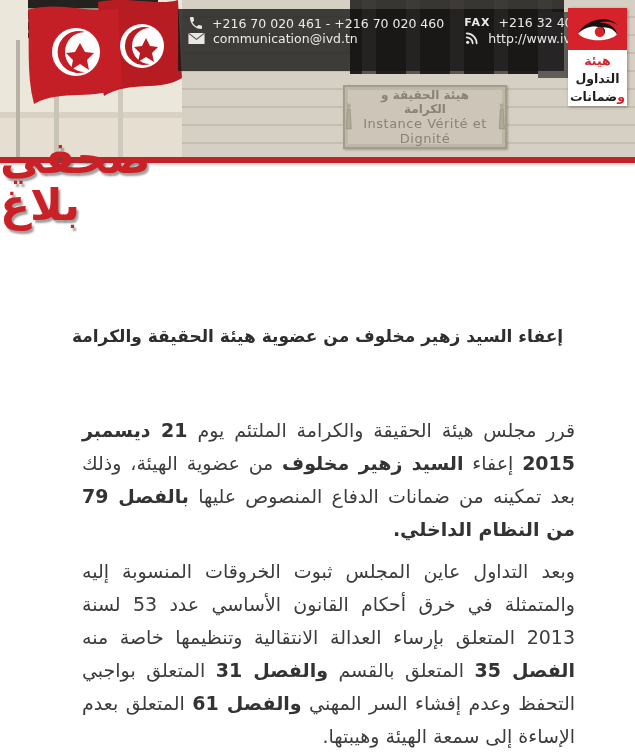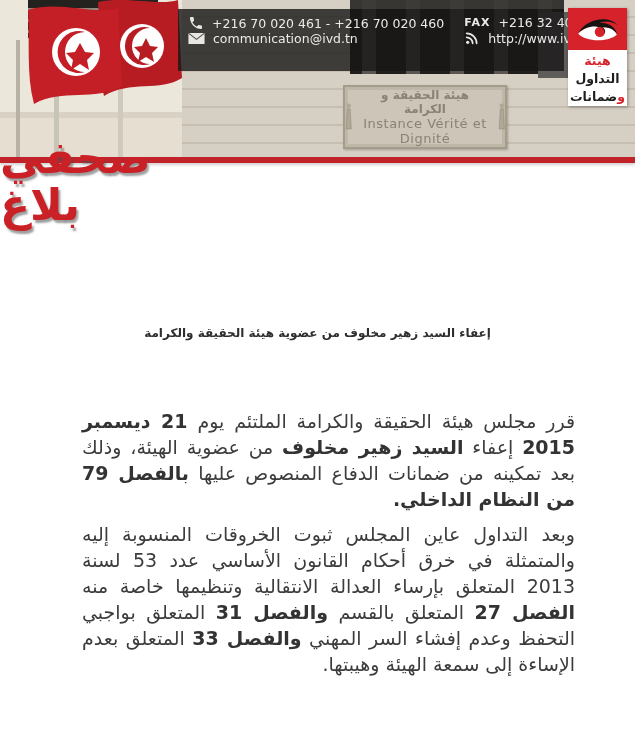--- a/index.html
+++ b/index.html
@@ -55,23 +55,23 @@
   .red-line { position:absolute; left:0; top:157px; width:635px; height:6px; background:#c2232a;
     box-shadow:0 2px 3px rgba(0,0,0,.18); z-index:2; }
   .banner { position:absolute; left:0; top:134px; width:353px; z-index:3;
     direction:rtl; text-align:left; color:#ca2127; font-weight:bold;
     font-size:44px; line-height:47px;
     text-shadow:2px 3px 2px rgba(80,80,80,.55); }
   .banner div { direction:rtl; }
 
   
   main { position:absolute; left:0; top:166px; width:635px; }
-  .headline { margin:160px 0 0; text-align:center; font-size:12px; font-weight:bold; color:#2e2e2e; direction:rtl; }
+  .headline { margin:160px 0 0; text-align:center; font-size:17px; font-weight:bold; color:#2e2e2e; direction:rtl; }
   .article-body { margin-top:68px; padding:0 60px 0 82px; direction:rtl; unicode-bidi:embed;
-    text-align:justify; font-size:19px; line-height:26px; color:#3c3c3c; }
+    text-align:justify; font-size:19px; line-height:33px; color:#3c3c3c; }
   .article-body p { margin:0 0 9px; }
   .article-body b { font-weight:bold; color:#333; }
 </style>
 </head>
 <body>
 
 <div class="page">
 
   <header class="hero">
     <div class="stone-courses"></div>
@@ -167,17 +167,17 @@
 
   <div class="banner">
     <div>صحفي</div>
     <div>بلاغ</div>
   </div>
 
   <main>
     <h1 class="headline">إعفاء السيد زهير مخلوف من عضوية هيئة الحقيقة والكرامة</h1>
     <div class="article-body">
         <p><span>قرر مجلس هيئة الحقيقة والكرامة الملتئم يوم </span><b>21 ديسمبر 2015</b><span> إعفاء </span><b>السيد زهير مخلوف</b><span> من عضوية الهيئة، وذلك بعد تمكينه من ضمانات الدفاع المنصوص عليها </span><b>بالفصل 79 من النظام الداخلي.</b></p>
-        <p><span>وبعد التداول عاين المجلس ثبوت الخروقات المنسوبة إليه والمتمثلة في خرق أحكام القانون الأساسي عدد 53 لسنة 2013 المتعلق بإرساء العدالة الانتقالية وتنظيمها خاصة منه </span><b>الفصل 27</b><span> المتعلق بالقسم </span><b>والفصل 31</b><span> المتعلق بواجبي التحفظ وعدم إفشاء السر المهني </span><b>والفصل 33</b><span> المتعلق بعدم الإساءة إلى سمعة الهيئة وهيبتها.</span></p>
+        <p><span>وبعد التداول عاين المجلس ثبوت الخروقات المنسوبة إليه والمتمثلة في خرق أحكام القانون الأساسي عدد 53 لسنة 2013 المتعلق بإرساء العدالة الانتقالية وتنظيمها خاصة منه </span><b>الفصل 35</b><span> المتعلق بالقسم </span><b>والفصل 31</b><span> المتعلق بواجبي التحفظ وعدم إفشاء السر المهني </span><b>والفصل 61</b><span> المتعلق بعدم الإساءة إلى سمعة الهيئة وهيبتها.</span></p>
       </div>
   </main>
 
 </div>
 
 </body></html>

